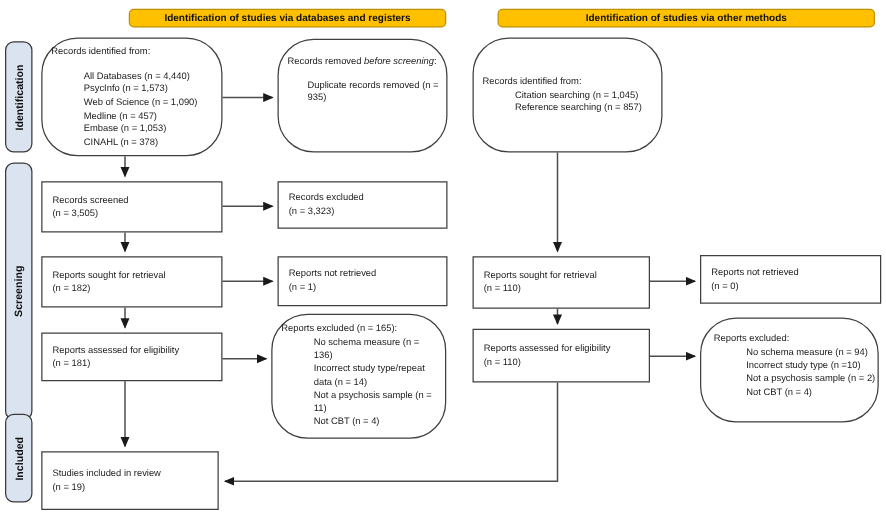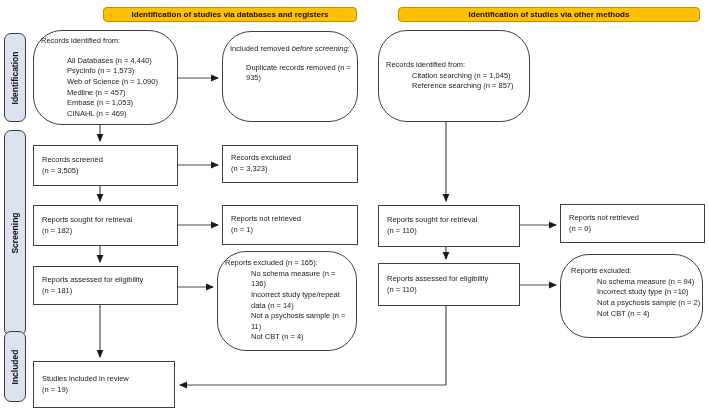--- a/index.html
+++ b/index.html
@@ -80,26 +80,26 @@
   <div class="hdr" style="left:398px;top:7px;width:302px">Identification of studies via other methods</div>
 
   <div class="box list gap" style="left:33px;top:30px;width:145px;height:95px">
     <div class="bt">Records identified from:</div>
     <div class="bitems">
         <div>All Databases (n = 4,440)</div>
         <div>PsycInfo (n = 1,573)</div>
         <div>Web of Science (n = 1,090)</div>
         <div>Medline (n = 457)</div>
         <div>Embase (n = 1,053)</div>
-        <div>CINAHL (n = 469)</div>
+        <div>CINAHL (n = 378)</div>
       </div>
   </div>
 
   <div class="box list gap2 indent16" style="left:222px;top:31px;width:136px;height:91px;padding-top:12px">
-    <div class="bt"><span>Included removed </span><i>before screening</i><span>:</span></div>
+    <div class="bt"><span>Records removed </span><i>before screening</i><span>:</span></div>
     <div class="bitems">
         <div>Duplicate records removed  (n = 935)</div>
       </div>
   </div>
 
   <div class="box center" style="left:33px;top:145px;width:145px;height:41px">
     <div>Records screened</div>
     <div>(n = 3,505)</div>
   </div>
 

